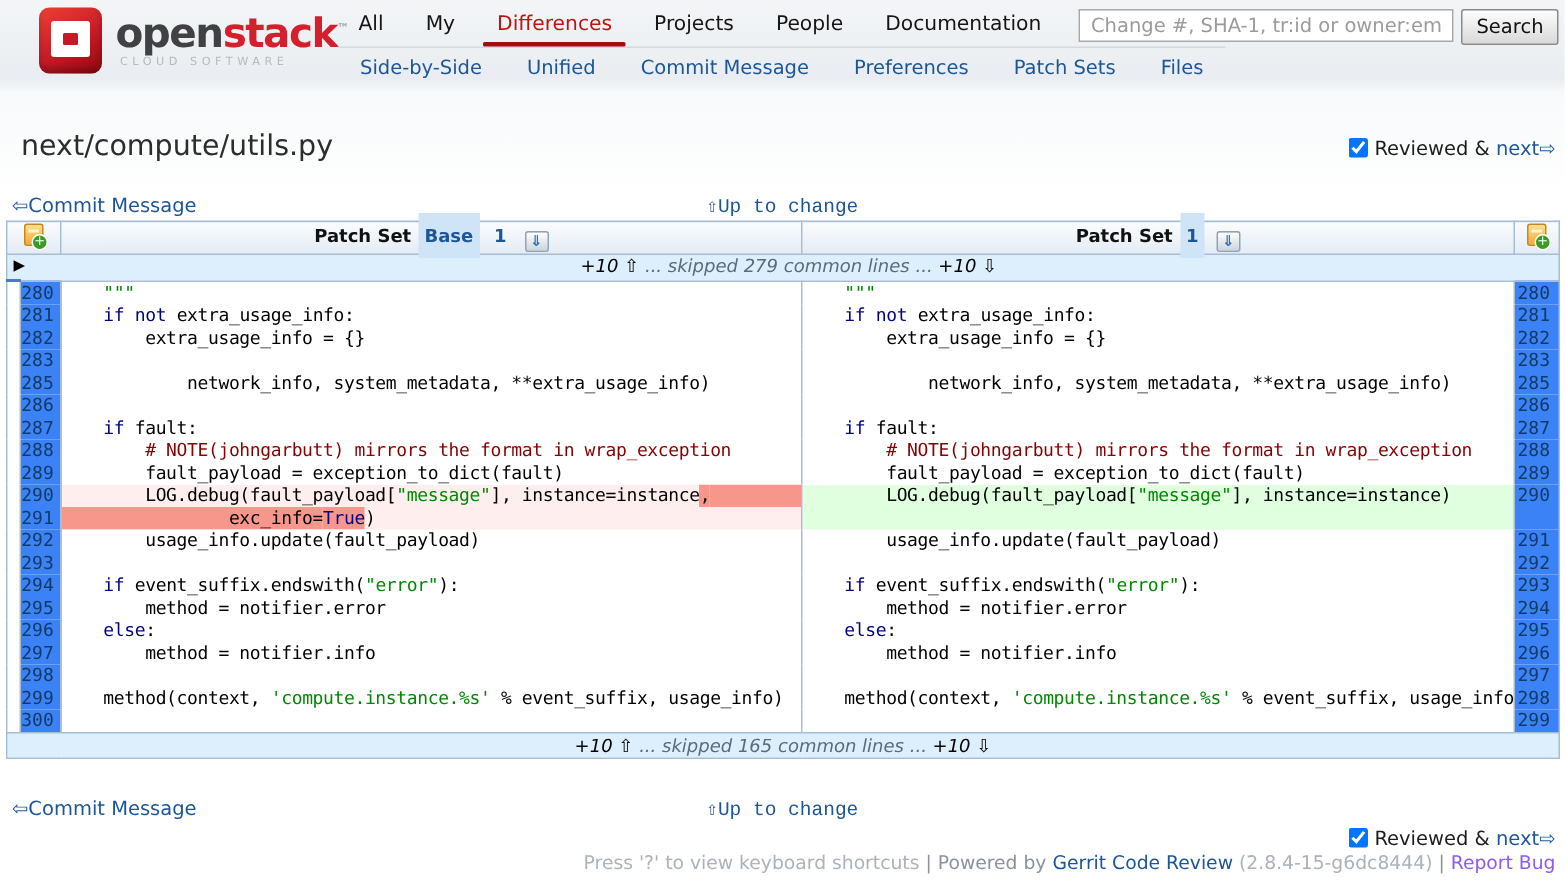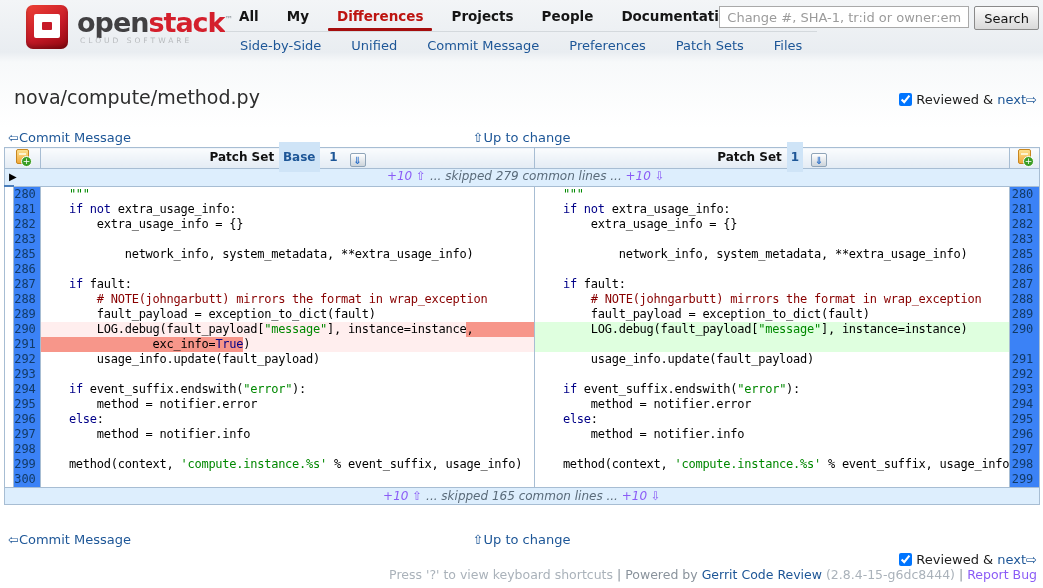--- a/index.html
+++ b/index.html
@@ -21,21 +21,21 @@
   .cube::after  { content:""; position:absolute; inset:17px 16px 19px 16px; background:#c61a27; border-radius:1px; }
   .logo-text { margin-left:9px; line-height:1; }
   .logo-word { font-size:27px; font-weight:bold; letter-spacing:-1px; }
   .lt-open  { color:#414042; }
   .lt-stack { color:#d41f2c; }
   .tm { font-size:8px; color:#9aa0a6; vertical-align:super; }
   .tagline { display:block; font-size:7.5px; letter-spacing:3px; color:#b7babd; margin-top:1px; padding-left:3px; font-weight:normal; }
 
   .topnav { position:absolute; left:225px; top:6px; }
   .nav-row { display:flex; }
-  .nav-item { position:relative; padding:2px 14px 7px 14px; font-weight:bold; font-size:13.5px; color:#151515; cursor:pointer; }
+  .nav-item { position:relative; padding:2px 14px 7px 14px; font-weight:normal; font-size:13.5px; color:#151515; cursor:pointer; }
   .nav-item.active { color:#bd1410; }
   .nav-item.active::after { content:""; position:absolute; left:5px; right:5px; bottom:0; height:3px; background:#a50d0d; border-radius:1px; }
   .subnav-row { display:flex; border-top:1px solid #d4d9dd; padding-top:6px; }
   .subnav-item { padding:0 15px; font-size:13px; color:#1d5697; cursor:pointer; }
 
   .searchbar { position:absolute; top:6px; right:4px; display:flex; }
   .searchbar input { width:250px; height:22px; border:1px solid #a9a9a9; padding:1px 7px; font-size:13px;
     font-family:"DejaVu Sans","Liberation Sans",sans-serif; color:#333; }
   .searchbar input::placeholder { color:#9b9b9b; }
   .searchbar button { margin-left:5px; height:24px; padding:1px 9px; font-size:13px;
@@ -48,21 +48,21 @@
   .reviewed.top { top:92px; }
   .reviewed.bottom { top:552px; }
   .reviewed input { vertical-align:-2px; margin:0 4px 0 0; }
   .reviewed a { color:#1d5697; }
 
   
   .nav-links { position:absolute; left:0; width:100%; height:16px; }
   .nav-links.top { top:130px; }
   .nav-links.bottom { top:532px; }
   .nav-links .left-link { position:absolute; left:8px; color:#1d5697; font-size:13px; }
-  .nav-links .center-link { position:absolute; left:50%; transform:translateX(-50%); color:#1d5697; font-size:13px; }
+  .nav-links .center-link { position:absolute; left:50%; transform:translateX(-50%); color:#1d5697; font-size:13px;font-family:Liberation Mono, monospace; }
 
   
   table.diff { position:absolute; top:147px; left:4px; width:1035px; border-collapse:collapse; table-layout:fixed;
     border:1px solid #a7bdd3; background:#fff; }
   .patch-header td { background:linear-gradient(#fafcfe,#e3ebf4); border:1px solid #a7bdd3; height:21px; padding:1px 2px; }
   .ph-cell { text-align:center; font-size:12px; color:#111; }
   .ph-label { font-weight:bold; }
   .ps-link { color:#1d5697; font-weight:bold; padding:8px 4px; margin:0 1px; }
   .ps-link.sel { background:#cfe4f7; }
   .dl-icon { display:inline-block; width:16px; height:14px; margin-left:3px; border:1px solid #8fa4b8;
@@ -70,21 +70,21 @@
     line-height:13px; text-align:center; vertical-align:-3px; cursor:pointer; }
   .icon-cell { text-align:center; }
   .file-icon { position:relative; display:inline-block; width:13px; height:15px;
     background:linear-gradient(#fce08e,#f2a93b); border:1px solid #c8861e; border-radius:2px; cursor:pointer; }
   .file-icon::before { content:""; position:absolute; left:2px; top:3px; right:2px; height:2px; background:#fdf3cf; }
   .file-icon::after { content:"+"; position:absolute; right:-4px; bottom:-4px; width:9px; height:9px;
     background:#3a9d23; color:#fff; border:1px solid #fff; border-radius:50%; font-size:9px; line-height:8px; text-align:center; }
 
   tr.skip td { background:#ddeefd; border:1px solid #a7bdd3; height:17px; padding:0 4px; text-align:center;
     font-style:italic; font-size:12px; color:#5a6b7a; }
-  tr.skip a { color:#8b5cf6;margin-top:6px; }
+  tr.skip a { color:#000000;margin-top:6px; }
   .cursor-tri { float:left; font-style:normal; font-size:10px; color:#000; line-height:16px; }
 
   td.margin { border-right:1px solid #a7bdd3; background:#fff; }
   td.margin.kbline { border-top:2px solid #4a7ebb; }
   td.ln { border-right:1px solid #a7bdd3; color:#123a66; text-align:center; padding:0 4px 0 0;
     font-family:"DejaVu Sans Mono","Liberation Mono",monospace; font-size:12px; height:15px; line-height:15px;
     background:#3b82f6; cursor:pointer; }
   td.ln.lr { border-right:none; border-left:1px solid #a7bdd3; }
   td.code { padding:0; height:15px; overflow:hidden; }
   td.code.cl { border-right:1px solid #a7bdd3; }
@@ -134,21 +134,21 @@
       <span class="subnav-item">Patch Sets</span>
       <span class="subnav-item">Files</span>
     </div>
 </div>
 
 <div class="searchbar">
   <input placeholder="Change #, SHA-1, tr:id or owner:email" style="">
   <button>Search</button>
 </div>
 
-<h1 class="page-title">nova/compute/method.py</h1>
+<h1 class="page-title">next/compute/utils.py</h1>
 <div class="reviewed top">
   <input type="checkbox" checked="" style=""><span>Reviewed &amp;</span> <a>next⇨</a>
 </div>
 
 <div class="nav-links top">
   <a class="left-link">⇦Commit Message</a>
   <a class="center-link">⇧Up to change</a>
 </div>
 
 <table class="diff">

